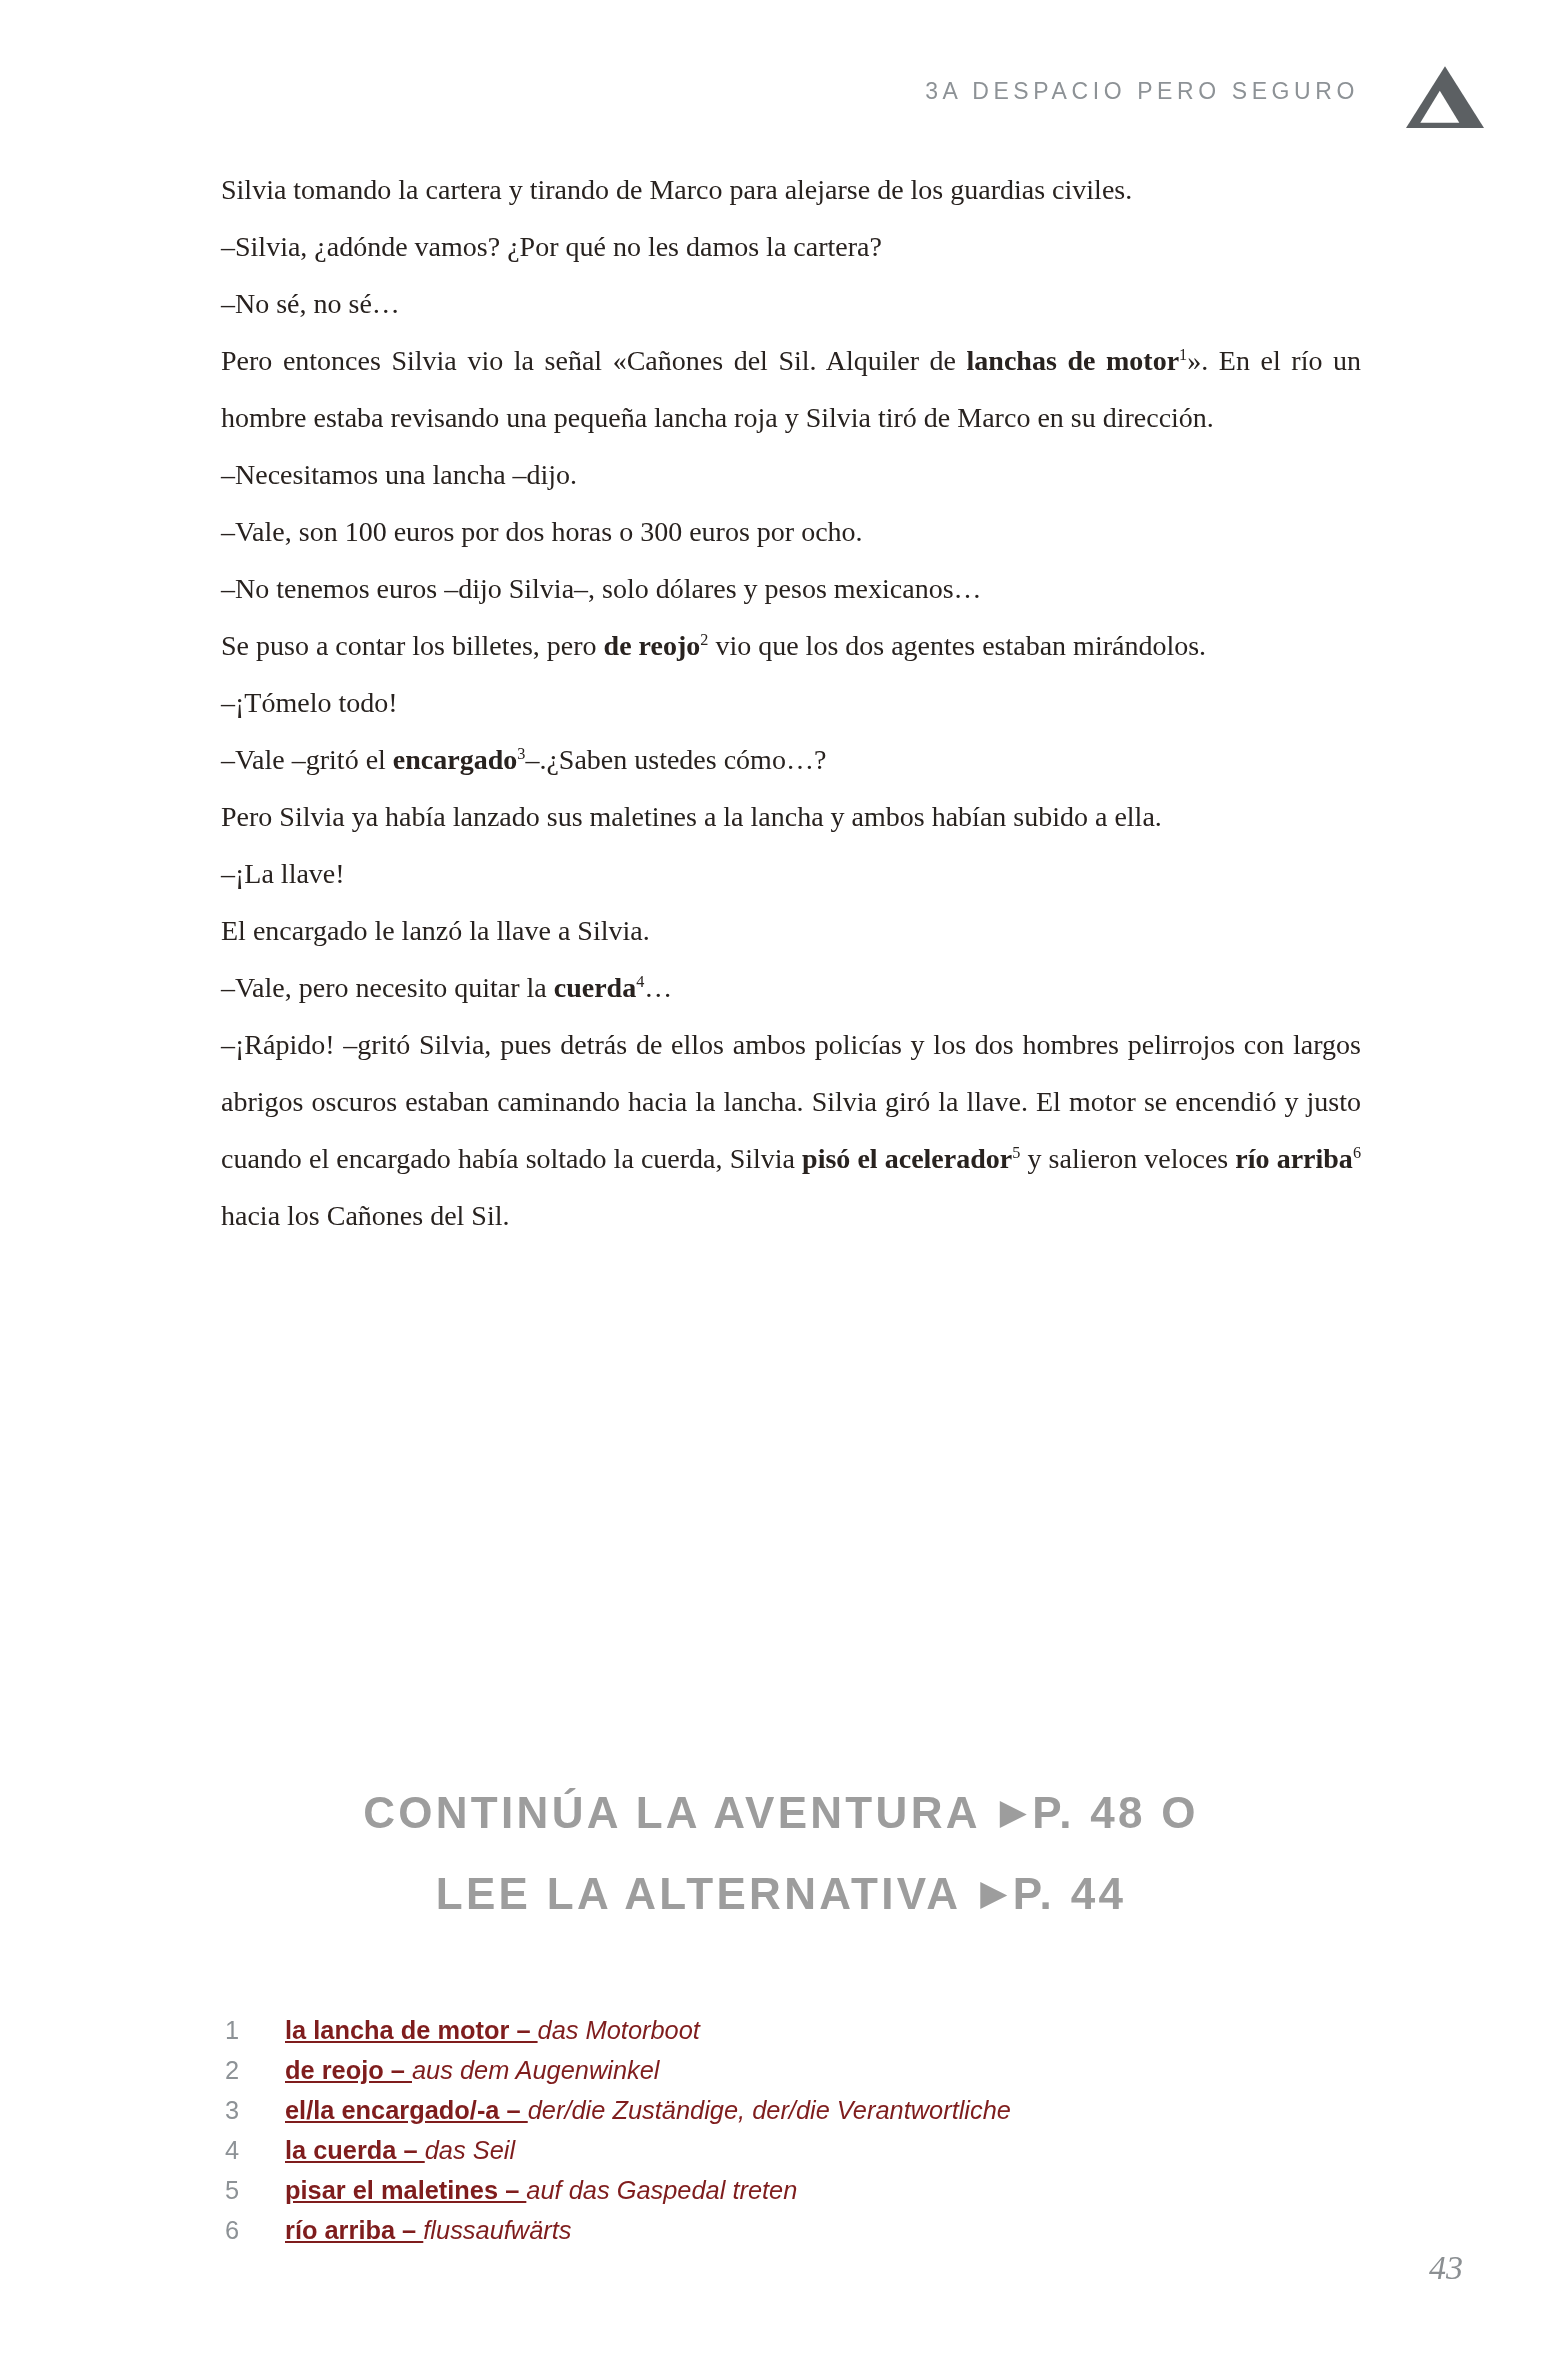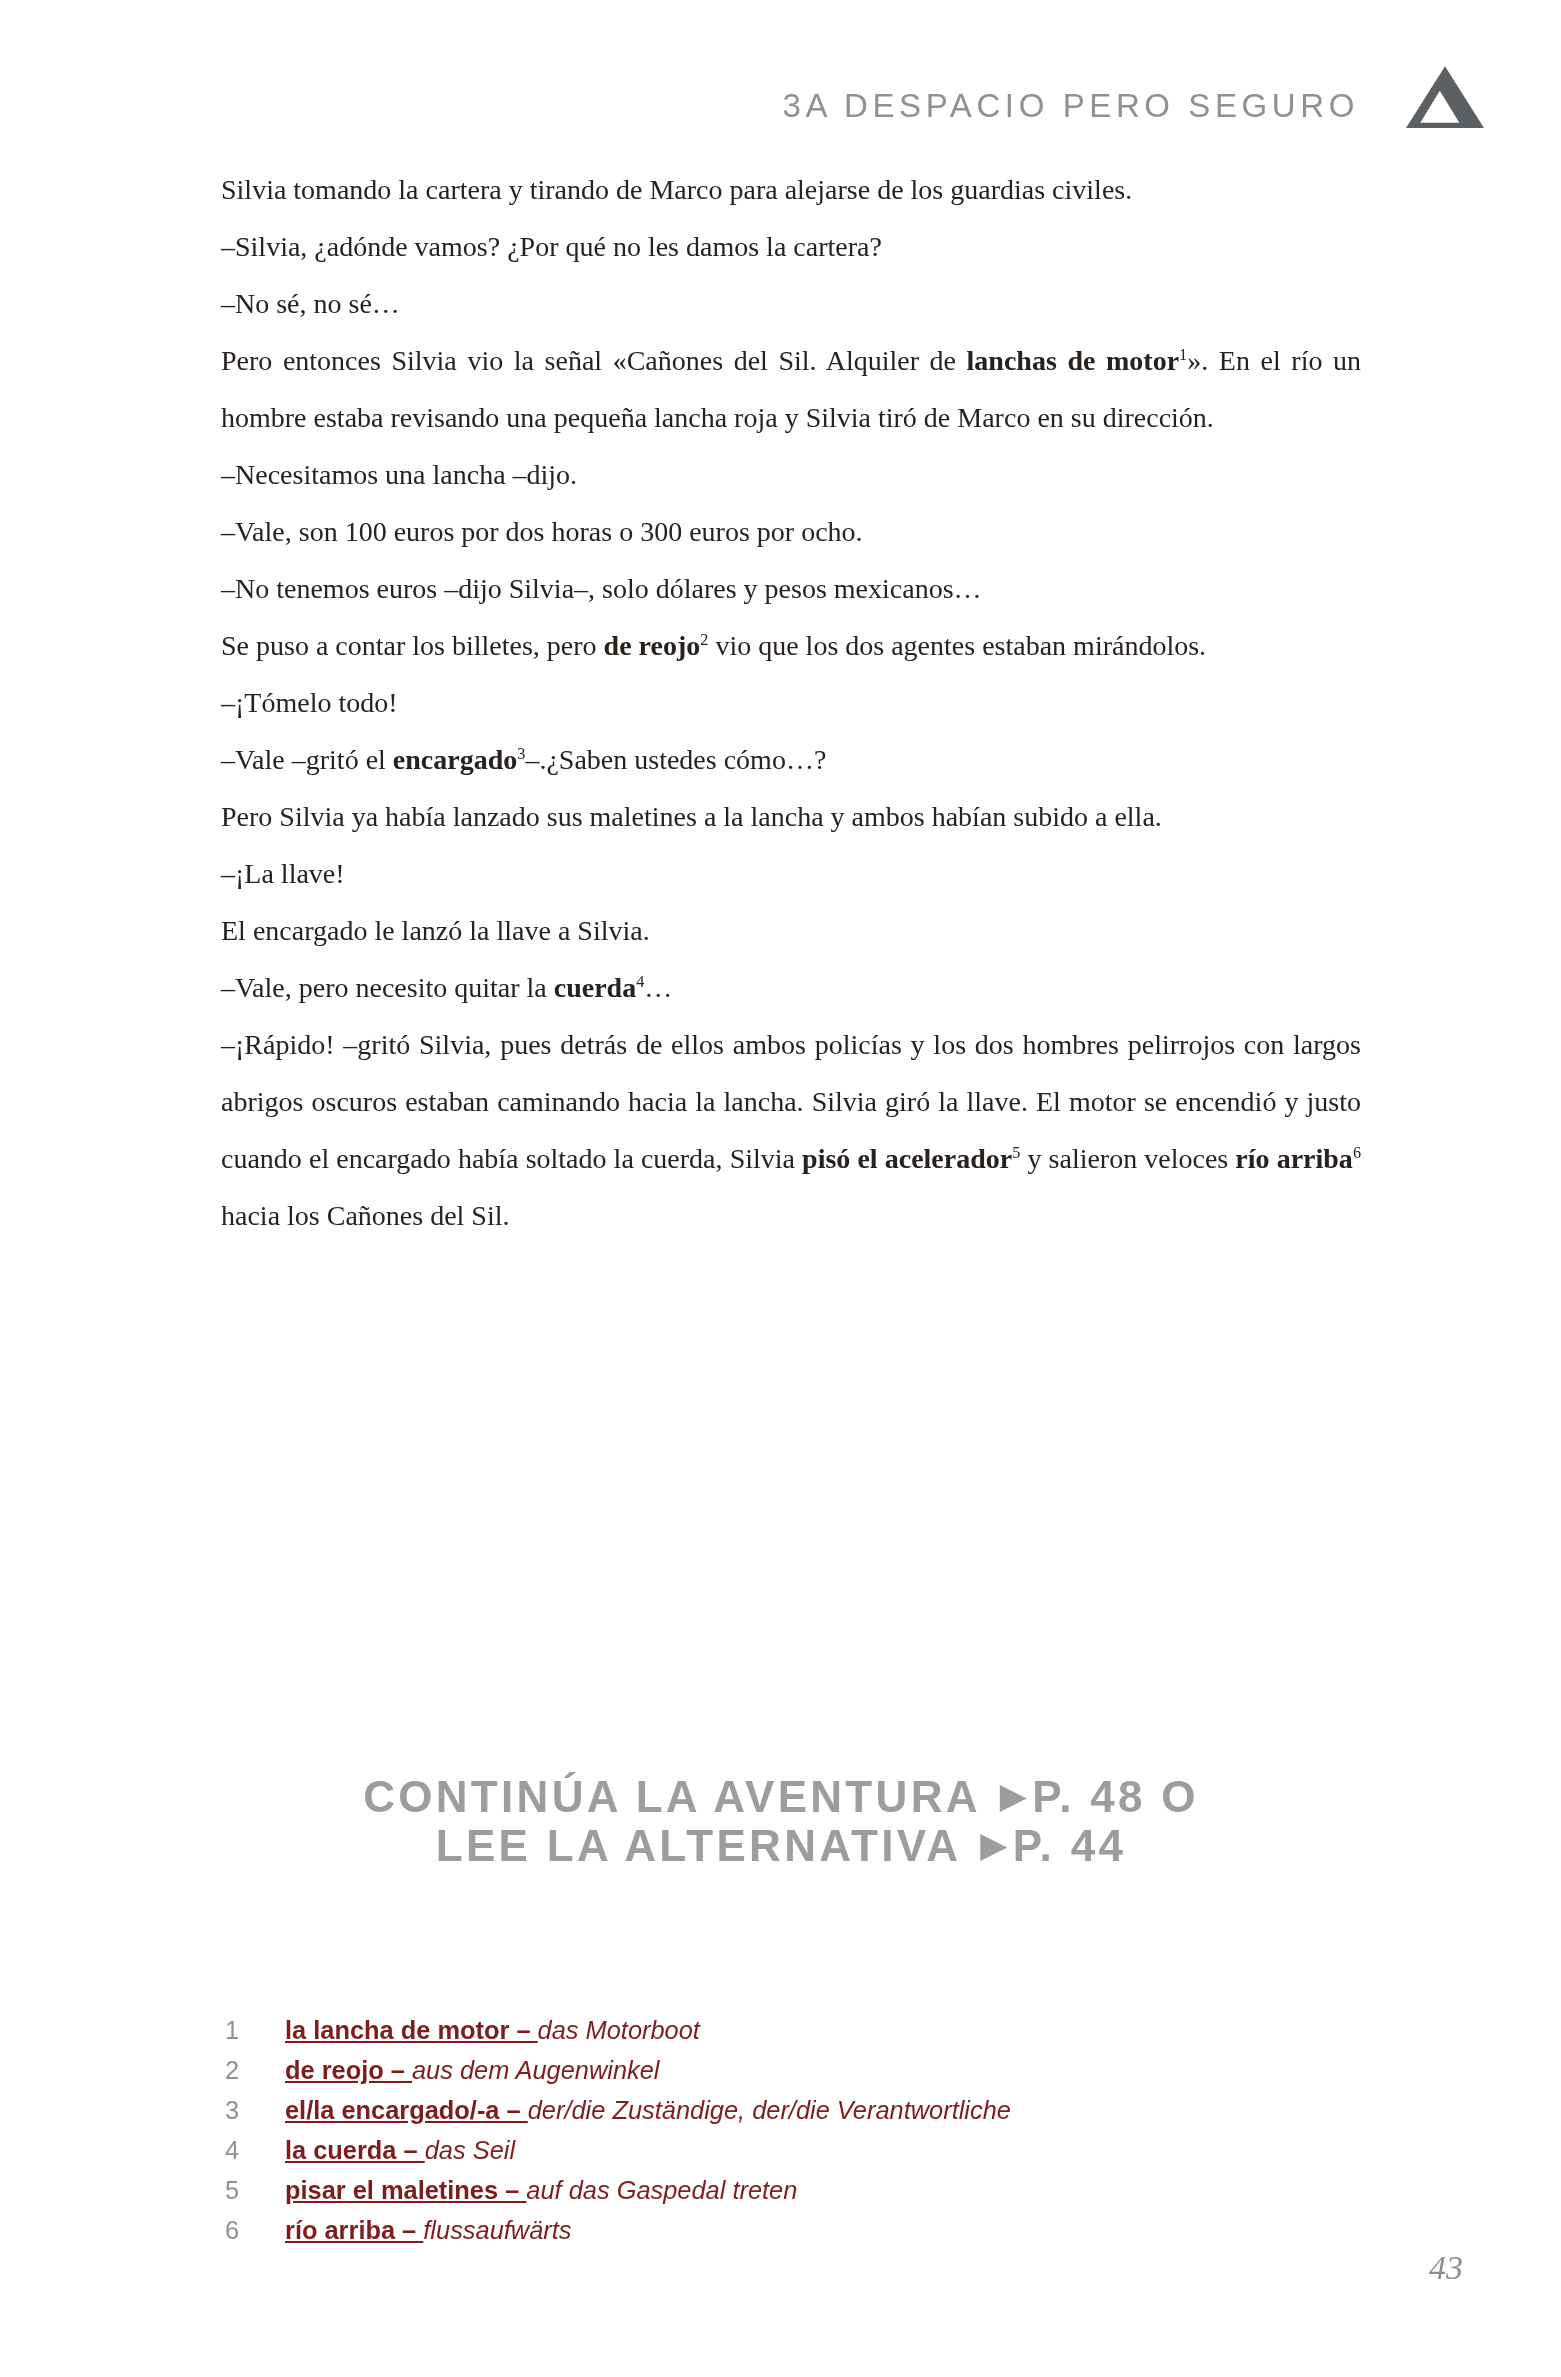--- a/index.html
+++ b/index.html
@@ -11,24 +11,24 @@
     width: 1562px;
     height: 2377px;
     background: #ffffff;
     overflow: hidden;
     margin: 0 auto;
   }
 
   
   .running-head {
     position: absolute;
-    top: 87px;
+    top: 78px;
     right: 203px;
     font-family: "Liberation Sans", sans-serif;
-    font-size: 33px;
+    font-size: 23px;
     letter-spacing: 4.6px;
     color: #8d9296;
     font-weight: 400;
     white-space: nowrap;
   }
   .logo {
     position: absolute;
     top: 66px;
     right: 78px;
     width: 78px;
@@ -61,21 +61,21 @@
     left: 0;
     width: 100%;
     text-align: center;
     font-family: "Liberation Sans", sans-serif;
     font-weight: 700;
     color: #9d9d9d;
   }
   .cta-line {
     font-size: 44px;
     letter-spacing: 3.3px;
-    line-height: 48px;
+    line-height: 80px;
     white-space: nowrap;
   }
   .cta-arrow {
     display: inline-block;
     margin: 0 6.5px 0 19.5px;
     font-size: 33px;
     vertical-align: 5.2px;
     letter-spacing: 0;
   }
 

